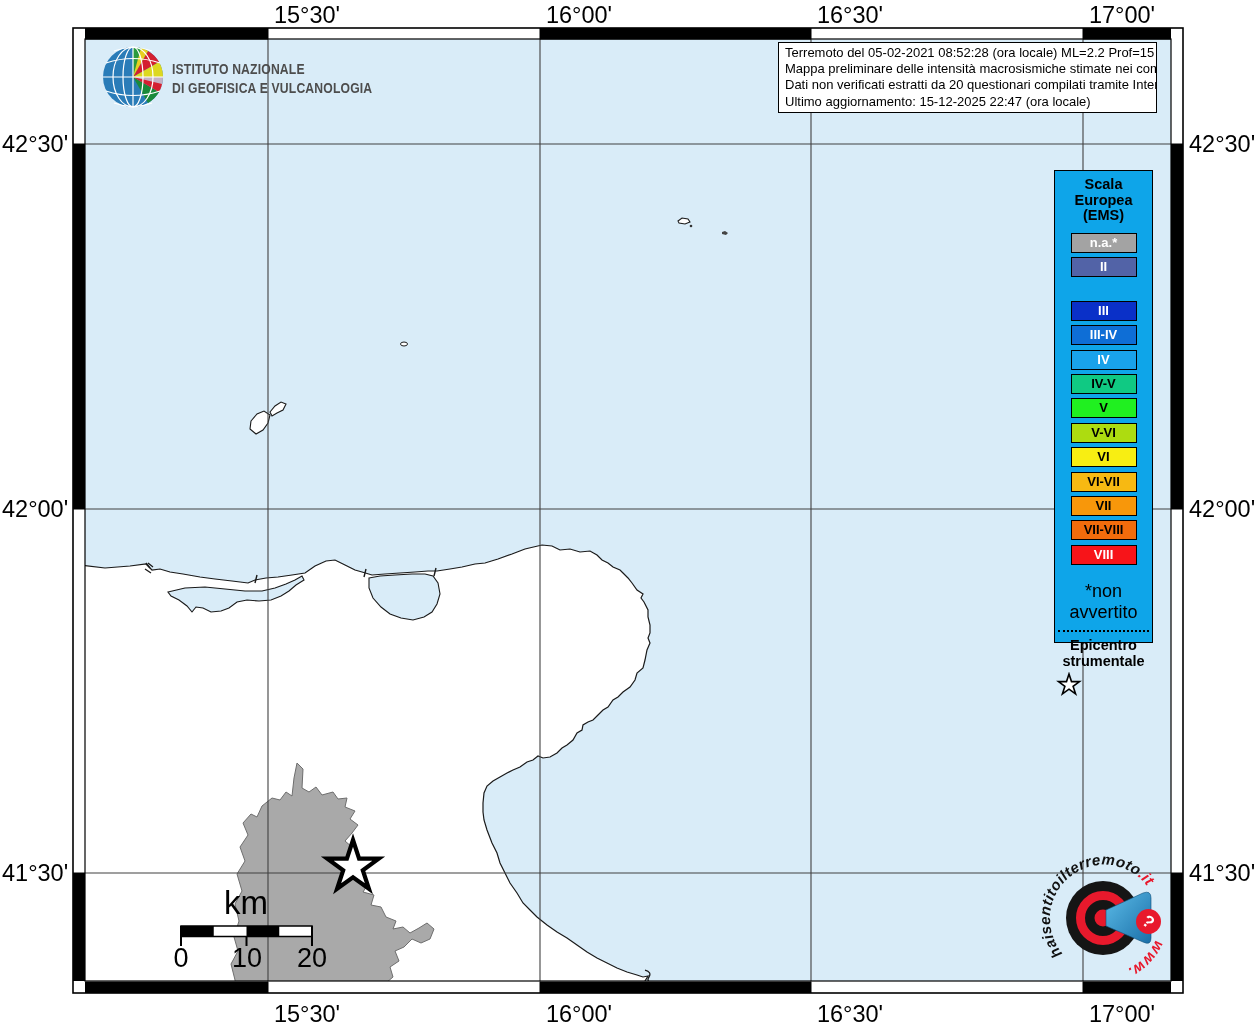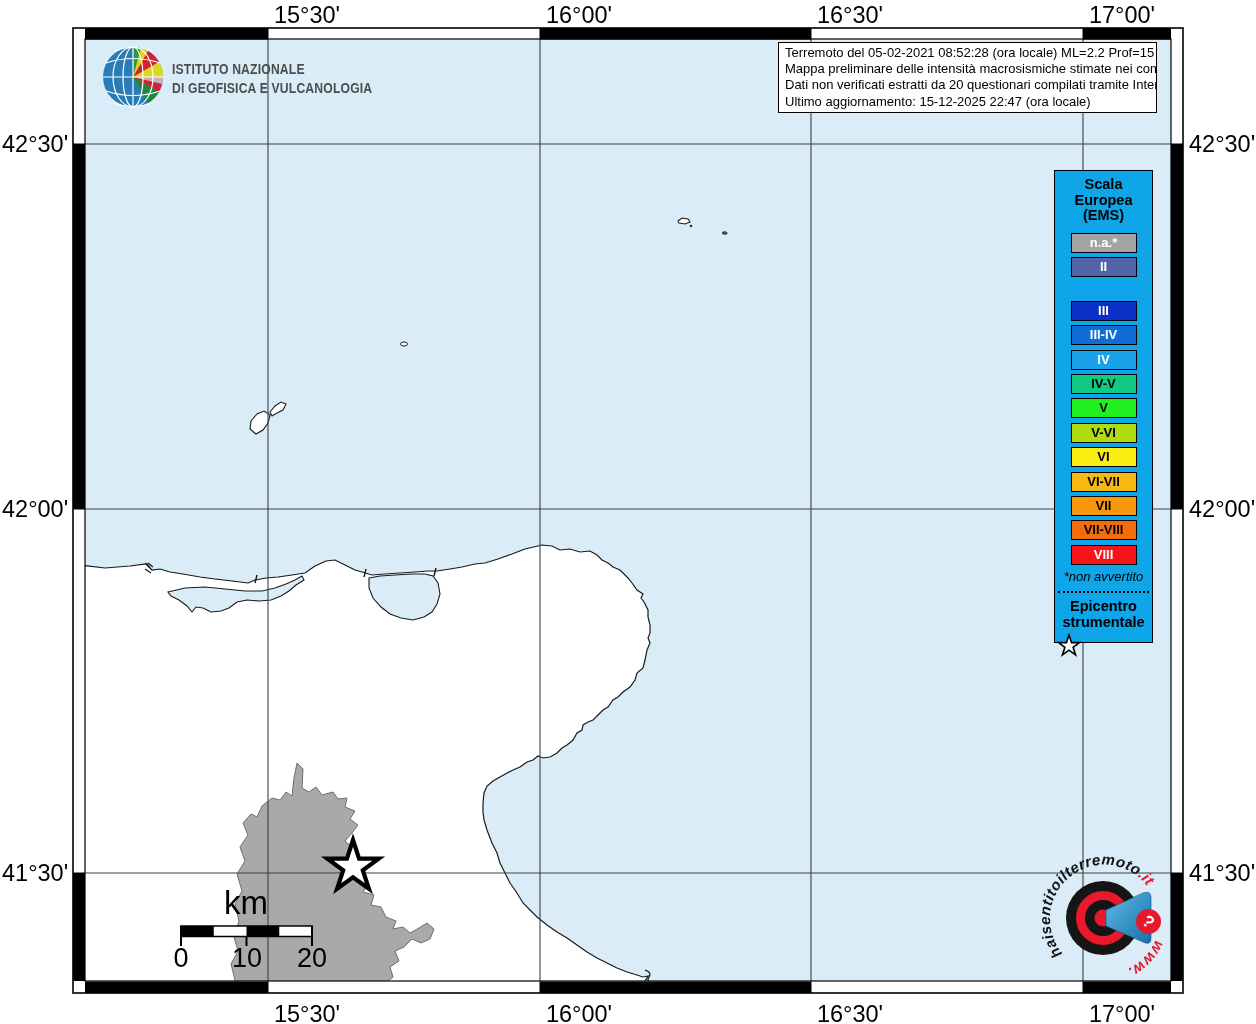--- a/index.html
+++ b/index.html
@@ -25,21 +25,21 @@
     background:#0ea5e9;border:1.6px solid #000;text-align:center;
   }
   .legend-title{font-weight:bold;font-size:14.5px;line-height:15.5px;}
   .legend-title.first{margin-top:6px;}
   .ems-items{margin-top:9px;}
   .ems-item{
     width:66px;height:20px;line-height:18px;margin:0 auto 4.4px auto;
     border:1.2px solid #000;box-sizing:border-box;
     font-weight:bold;font-size:13px;
   }
-  .legend-footnote{font-size:13px;margin-top:4px;font-style:italic;}
+  .legend-footnote{font-size:18px;margin-top:16px;}
   .legend-sep{border:none;border-top:2px dotted #000;margin:7px 3px 5px 3px;}
   .epi-title{font-weight:bold;font-size:14.5px;line-height:16px;}
   .ingv-text{
     position:absolute;left:172px;top:60px;color:#4d4d4d;font-weight:bold;
     font-size:14.5px;line-height:18.5px;letter-spacing:0.2px;white-space:nowrap;
     transform:scaleX(0.84);transform-origin:left top;
   }
   .scale-num{position:absolute;font-size:27px;transform:translateX(-50%);}
   .scale-km{position:absolute;font-size:33px;transform:translateX(-50%);}
 </style>

